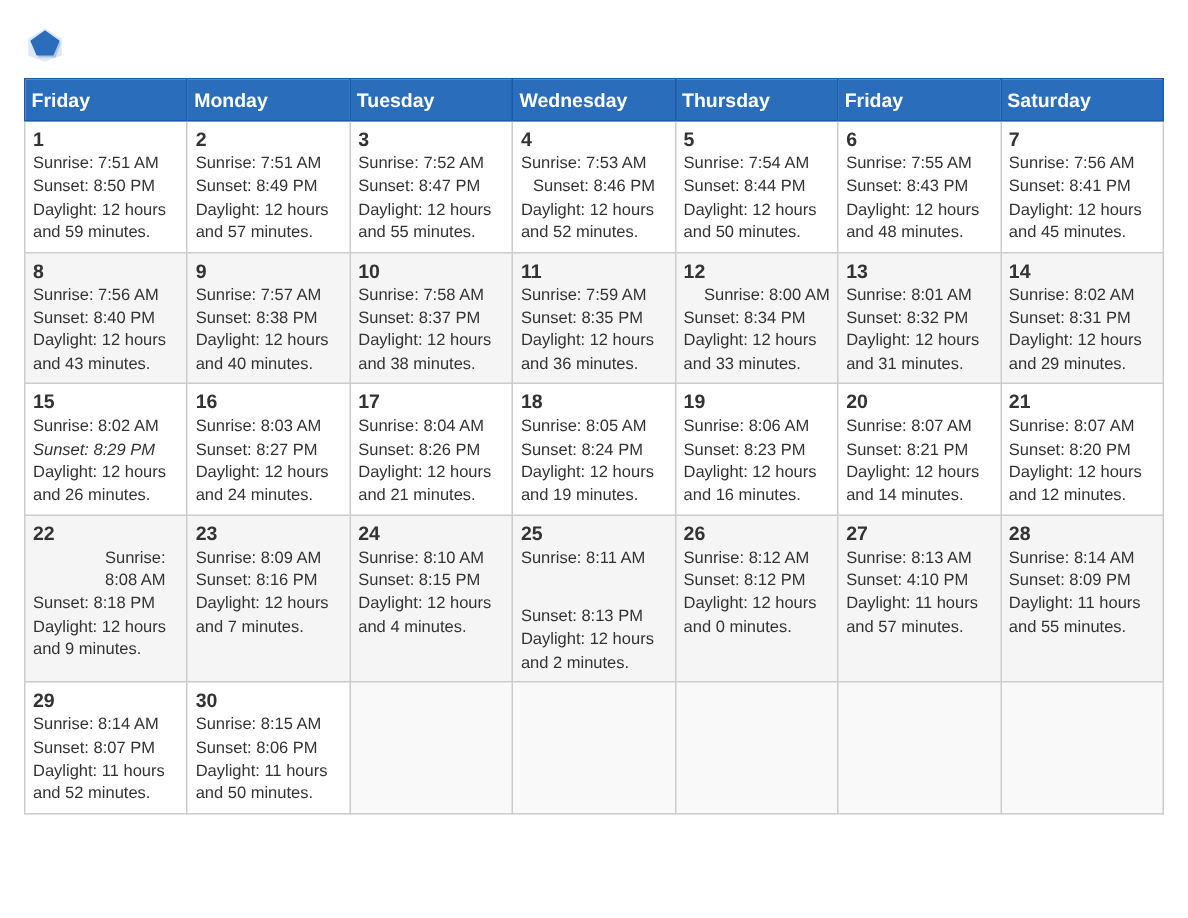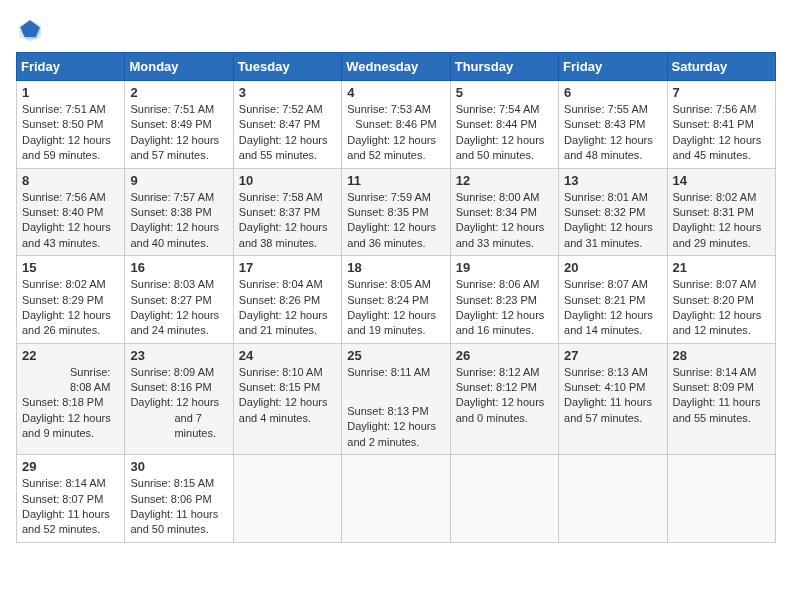--- a/index.html
+++ b/index.html
@@ -190,21 +190,21 @@
         </td>
         <td>
           <span class="day-number">11</span>
           <span style="display: block; line-height: 1.4;">Sunrise: 7:59 AM</span>
           <span style="display: block; line-height: 1.4;">Sunset: 8:35 PM</span>
           <span style="display: block; line-height: 1.4;">Daylight: 12 hours</span>
           <span style="display: block; line-height: 1.4;">and 36 minutes.</span>
         </td>
         <td>
           <span class="day-number">12</span>
-          <span style="display: block; line-height: 1.4;">Sunrise: 8:00 AM</span>
+          <span style="display: block; line-height: 1.4; text-align: right;">Sunrise: 8:00 AM</span>
           <span style="display: block; line-height: 1.4;">Sunset: 8:34 PM</span>
           <span style="display: block; line-height: 1.4;">Daylight: 12 hours</span>
           <span style="display: block; line-height: 1.4;">and 33 minutes.</span>
         </td>
         <td>
           <span class="day-number">13</span>
           <span style="display: block; line-height: 1.4;">Sunrise: 8:01 AM</span>
           <span style="display: block; line-height: 1.4;">Sunset: 8:32 PM</span>
           <span style="display: block; line-height: 1.4;">Daylight: 12 hours</span>
           <span style="display: block; line-height: 1.4;">and 31 minutes.</span>
@@ -214,21 +214,21 @@
           <span style="display: block; line-height: 1.4;">Sunrise: 8:02 AM</span>
           <span style="display: block; line-height: 1.4;">Sunset: 8:31 PM</span>
           <span style="display: block; line-height: 1.4;">Daylight: 12 hours</span>
           <span style="display: block; line-height: 1.4;">and 29 minutes.</span>
         </td>
       </tr>
       <tr>
         <td>
           <span class="day-number">15</span>
           <span style="display: block; line-height: 1.4;">Sunrise: 8:02 AM</span>
-          <span style="display: block; line-height: 1.4;">Sunset: 8:29 PM</span>
+          <span style="display: block; line-height: 1.4; font-style: italic;">Sunset: 8:29 PM</span>
           <span style="display: block; line-height: 1.4;">Daylight: 12 hours</span>
           <span style="display: block; line-height: 1.4;">and 26 minutes.</span>
         </td>
         <td>
           <span class="day-number">16</span>
           <span style="display: block; line-height: 1.4;">Sunrise: 8:03 AM</span>
           <span style="display: block; line-height: 1.4;">Sunset: 8:27 PM</span>
           <span style="display: block; line-height: 1.4;">Daylight: 12 hours</span>
           <span style="display: block; line-height: 1.4;">and 24 minutes.</span>
         </td>
@@ -274,21 +274,21 @@
           <span style="display: block; line-height: 1.4; margin-left: 48px;">Sunrise: 8:08 AM</span>
           <span style="display: block; line-height: 1.4;">Sunset: 8:18 PM</span>
           <span style="display: block; line-height: 1.4;">Daylight: 12 hours</span>
           <span style="display: block; line-height: 1.4;">and 9 minutes.</span>
         </td>
         <td>
           <span class="day-number">23</span>
           <span style="display: block; line-height: 1.4;">Sunrise: 8:09 AM</span>
           <span style="display: block; line-height: 1.4;">Sunset: 8:16 PM</span>
           <span style="display: block; line-height: 1.4;">Daylight: 12 hours</span>
-          <span style="display: block; line-height: 1.4; margin-left: 44px;">and 7 minutes.</span>
+          <span style="display: block; line-height: 1.4;">and 7 minutes.</span>
         </td>
         <td>
           <span class="day-number">24</span>
           <span style="display: block; line-height: 1.4;">Sunrise: 8:10 AM</span>
           <span style="display: block; line-height: 1.4;">Sunset: 8:15 PM</span>
           <span style="display: block; line-height: 1.4;">Daylight: 12 hours</span>
           <span style="display: block; line-height: 1.4;">and 4 minutes.</span>
         </td>
         <td>
           <span class="day-number">25</span>

